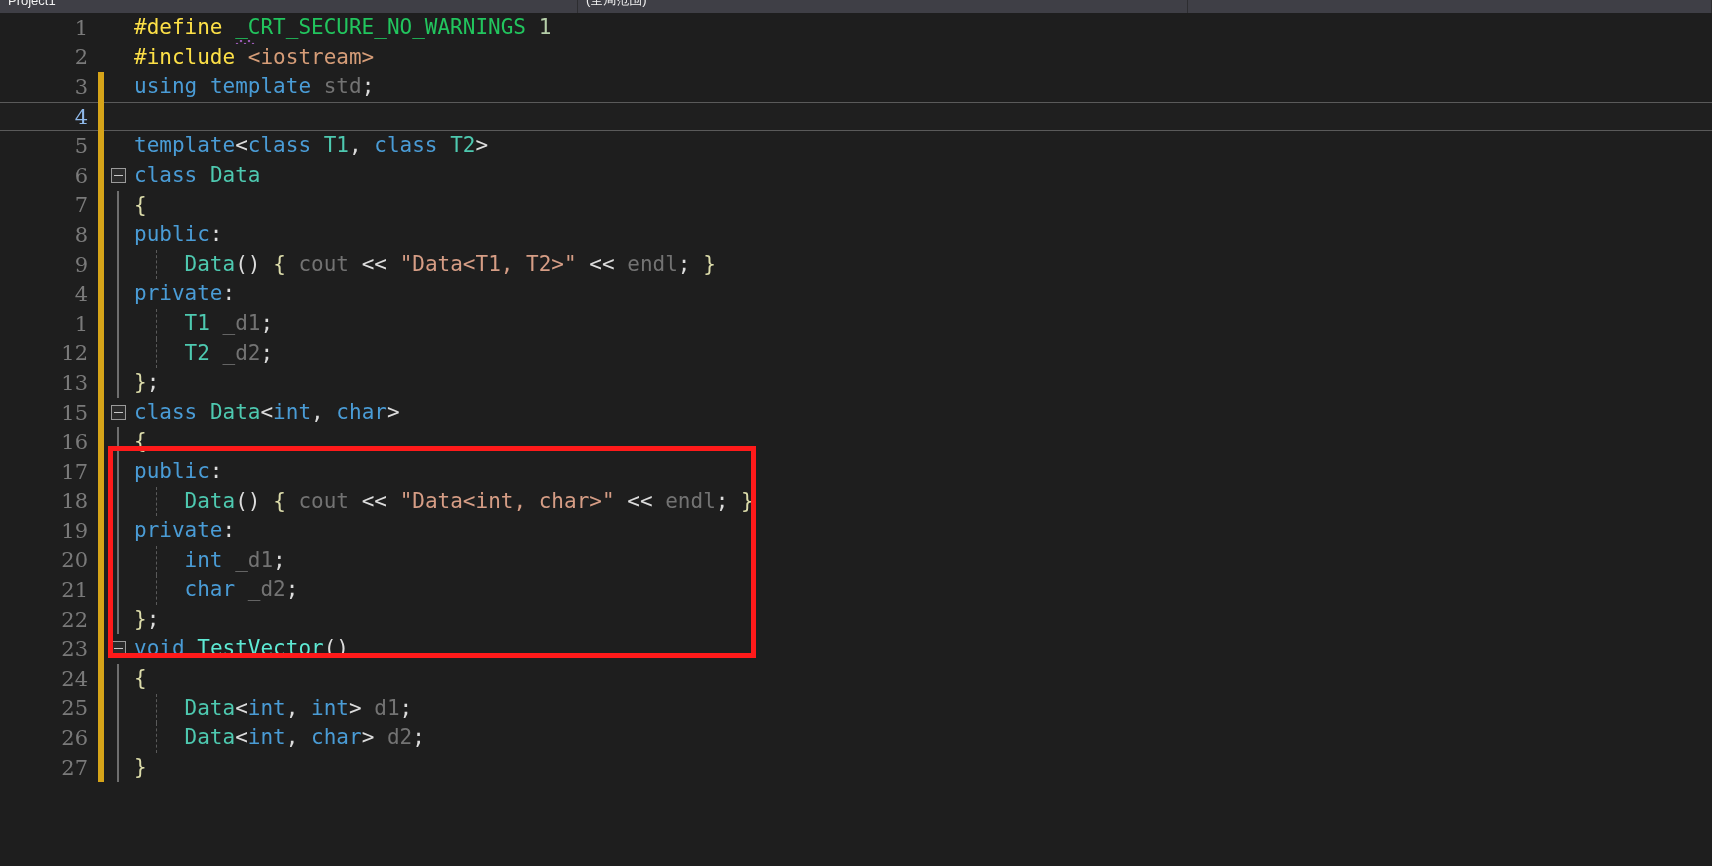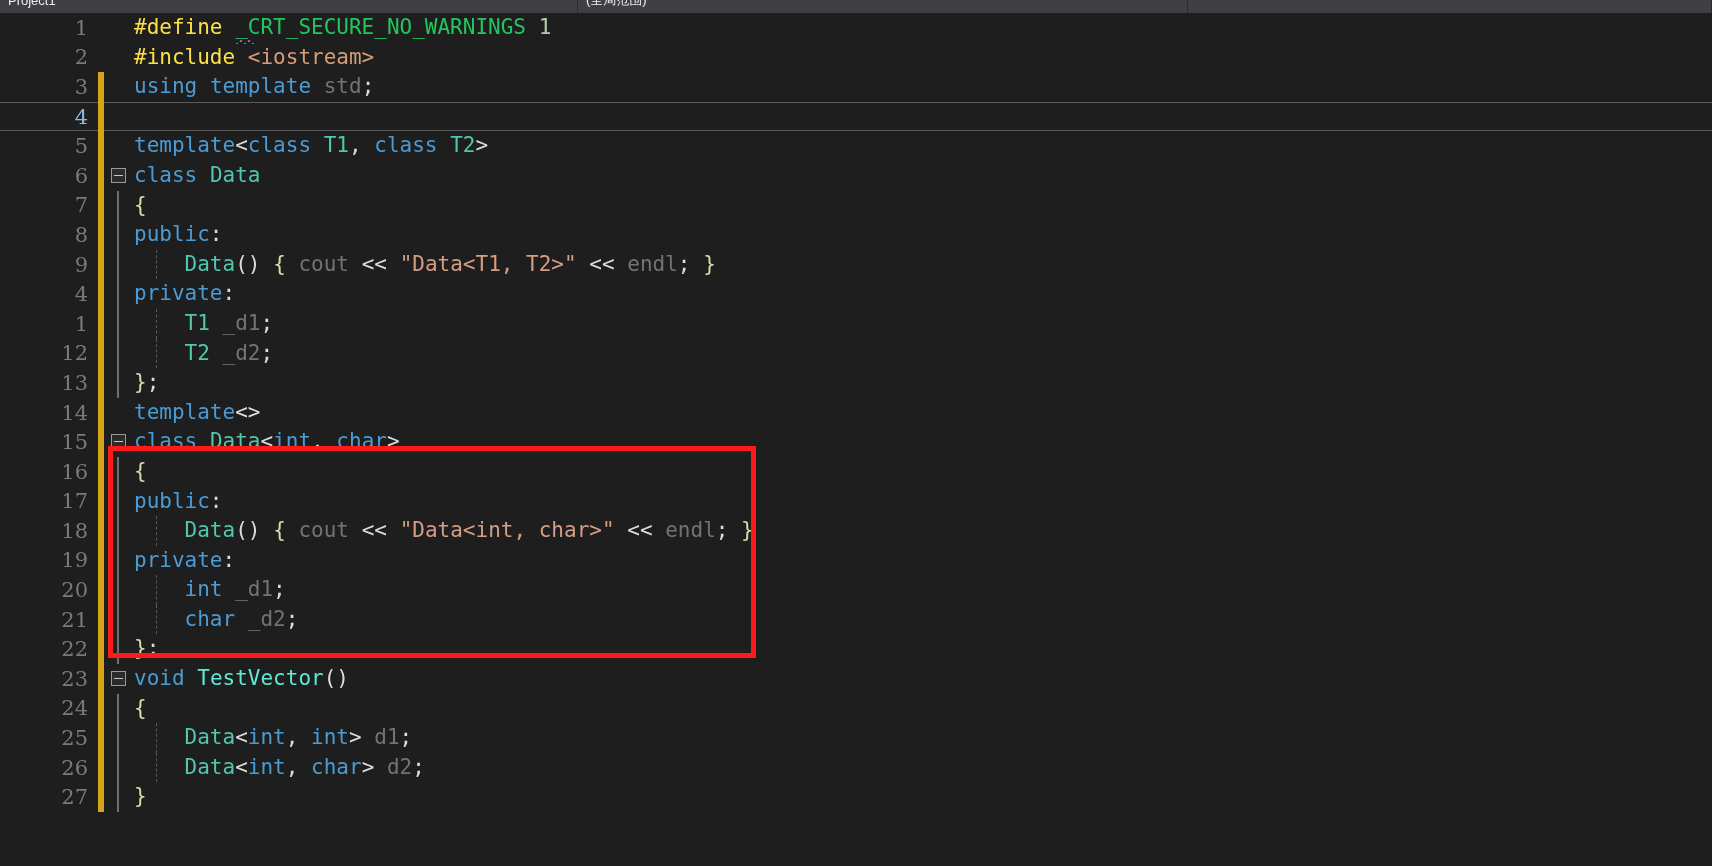--- a/index.html
+++ b/index.html
@@ -173,21 +173,20 @@
     <div class="row current"><div class="gutter">4</div><div class="changebar mod"></div><div class="gap"></div><div class="foldcol"></div><div class="code-area"></div></div>
     <div class="row"><div class="gutter">5</div><div class="changebar mod"></div><div class="gap"></div><div class="foldcol"></div><div class="code-area"><span class="t-kw">template</span><span class="t-punct">&lt;</span><span class="t-kw">class</span> <span class="t-type">T1</span><span class="t-punct">,</span> <span class="t-kw">class</span> <span class="t-type">T2</span><span class="t-punct">&gt;</span></div></div>
     <div class="row"><div class="gutter">6</div><div class="changebar mod"></div><div class="gap"></div><div class="foldcol"><div class="foldbox"></div></div><div class="code-area"><span class="t-kw">class</span> <span class="t-type">Data</span></div></div>
     <div class="row"><div class="gutter">7</div><div class="changebar mod"></div><div class="gap"></div><div class="foldcol"><div class="foldline"></div></div><div class="code-area"><span class="t-brace">{</span></div></div>
     <div class="row"><div class="gutter">8</div><div class="changebar mod"></div><div class="gap"></div><div class="foldcol"><div class="foldline"></div></div><div class="code-area"><span class="t-kw">public</span><span class="t-punct">:</span></div></div>
     <div class="row"><div class="gutter">9</div><div class="changebar mod"></div><div class="gap"></div><div class="foldcol"><div class="foldline"></div></div><div class="code-area" style="position: relative;">    <span class="t-type">Data</span><span class="t-punct">(</span><span class="t-punct">)</span> <span class="t-brace">{</span> <span class="t-plain">cout</span> <span class="t-punct">&lt;</span><span class="t-punct">&lt;</span> <span class="t-str">"Data&lt;T1, T2&gt;"</span> <span class="t-punct">&lt;</span><span class="t-punct">&lt;</span> <span class="t-plain">endl</span><span class="t-punct">;</span> <span class="t-brace">}</span><div class="guide" style="left: 28px;"></div></div></div>
     <div class="row"><div class="gutter">4</div><div class="changebar mod"></div><div class="gap"></div><div class="foldcol"><div class="foldline"></div></div><div class="code-area"><span class="t-kw">private</span><span class="t-punct">:</span></div></div>
     <div class="row"><div class="gutter">1</div><div class="changebar mod"></div><div class="gap"></div><div class="foldcol"><div class="foldline"></div></div><div class="code-area" style="position: relative;">    <span class="t-type">T1</span> <span class="t-plain">_d1</span><span class="t-punct">;</span><div class="guide" style="left: 28px;"></div></div></div>
     <div class="row"><div class="gutter">12</div><div class="changebar mod"></div><div class="gap"></div><div class="foldcol"><div class="foldline"></div></div><div class="code-area" style="position: relative;">    <span class="t-type">T2</span> <span class="t-plain">_d2</span><span class="t-punct">;</span><div class="guide" style="left: 28px;"></div></div></div>
     <div class="row"><div class="gutter">13</div><div class="changebar mod"></div><div class="gap"></div><div class="foldcol"><div class="foldline"></div></div><div class="code-area"><span class="t-brace">}</span><span class="t-punct">;</span></div></div>
-    <div class="row"><div class="gutter">14</div><div class="changebar mod"></div><div class="gap"></div><div class="foldcol"></div><div class="code-area"><span class="t-kw">template</span><span class="t-punct">&lt;</span><span class="t-punct">&gt;</span></div></div>
     <div class="row"><div class="gutter">15</div><div class="changebar mod"></div><div class="gap"></div><div class="foldcol"><div class="foldbox"></div></div><div class="code-area"><span class="t-kw">class</span> <span class="t-type">Data</span><span class="t-punct">&lt;</span><span class="t-kw">int</span><span class="t-punct">,</span> <span class="t-kw">char</span><span class="t-punct">&gt;</span></div></div>
     <div class="row"><div class="gutter">16</div><div class="changebar mod"></div><div class="gap"></div><div class="foldcol"><div class="foldline"></div></div><div class="code-area"><span class="t-brace">{</span></div></div>
     <div class="row"><div class="gutter">17</div><div class="changebar mod"></div><div class="gap"></div><div class="foldcol"><div class="foldline"></div></div><div class="code-area"><span class="t-kw">public</span><span class="t-punct">:</span></div></div>
     <div class="row"><div class="gutter">18</div><div class="changebar mod"></div><div class="gap"></div><div class="foldcol"><div class="foldline"></div></div><div class="code-area" style="position: relative;">    <span class="t-type">Data</span><span class="t-punct">(</span><span class="t-punct">)</span> <span class="t-brace">{</span> <span class="t-plain">cout</span> <span class="t-punct">&lt;</span><span class="t-punct">&lt;</span> <span class="t-str">"Data&lt;int, char&gt;"</span> <span class="t-punct">&lt;</span><span class="t-punct">&lt;</span> <span class="t-plain">endl</span><span class="t-punct">;</span> <span class="t-brace">}</span><div class="guide" style="left: 28px;"></div></div></div>
     <div class="row"><div class="gutter">19</div><div class="changebar mod"></div><div class="gap"></div><div class="foldcol"><div class="foldline"></div></div><div class="code-area"><span class="t-kw">private</span><span class="t-punct">:</span></div></div>
     <div class="row"><div class="gutter">20</div><div class="changebar mod"></div><div class="gap"></div><div class="foldcol"><div class="foldline"></div></div><div class="code-area" style="position: relative;">    <span class="t-kw">int</span> <span class="t-plain">_d1</span><span class="t-punct">;</span><div class="guide" style="left: 28px;"></div></div></div>
     <div class="row"><div class="gutter">21</div><div class="changebar mod"></div><div class="gap"></div><div class="foldcol"><div class="foldline"></div></div><div class="code-area" style="position: relative;">    <span class="t-kw">char</span> <span class="t-plain">_d2</span><span class="t-punct">;</span><div class="guide" style="left: 28px;"></div></div></div>
     <div class="row"><div class="gutter">22</div><div class="changebar mod"></div><div class="gap"></div><div class="foldcol"><div class="foldline"></div></div><div class="code-area"><span class="t-brace">}</span><span class="t-punct">;</span></div></div>
     <div class="row"><div class="gutter">23</div><div class="changebar mod"></div><div class="gap"></div><div class="foldcol"><div class="foldbox"></div></div><div class="code-area"><span class="t-kw">void</span> <span class="t-fn">TestVector</span><span class="t-punct">(</span><span class="t-punct">)</span></div></div>
     <div class="row"><div class="gutter">24</div><div class="changebar mod"></div><div class="gap"></div><div class="foldcol"><div class="foldline"></div></div><div class="code-area"><span class="t-brace">{</span></div></div>

